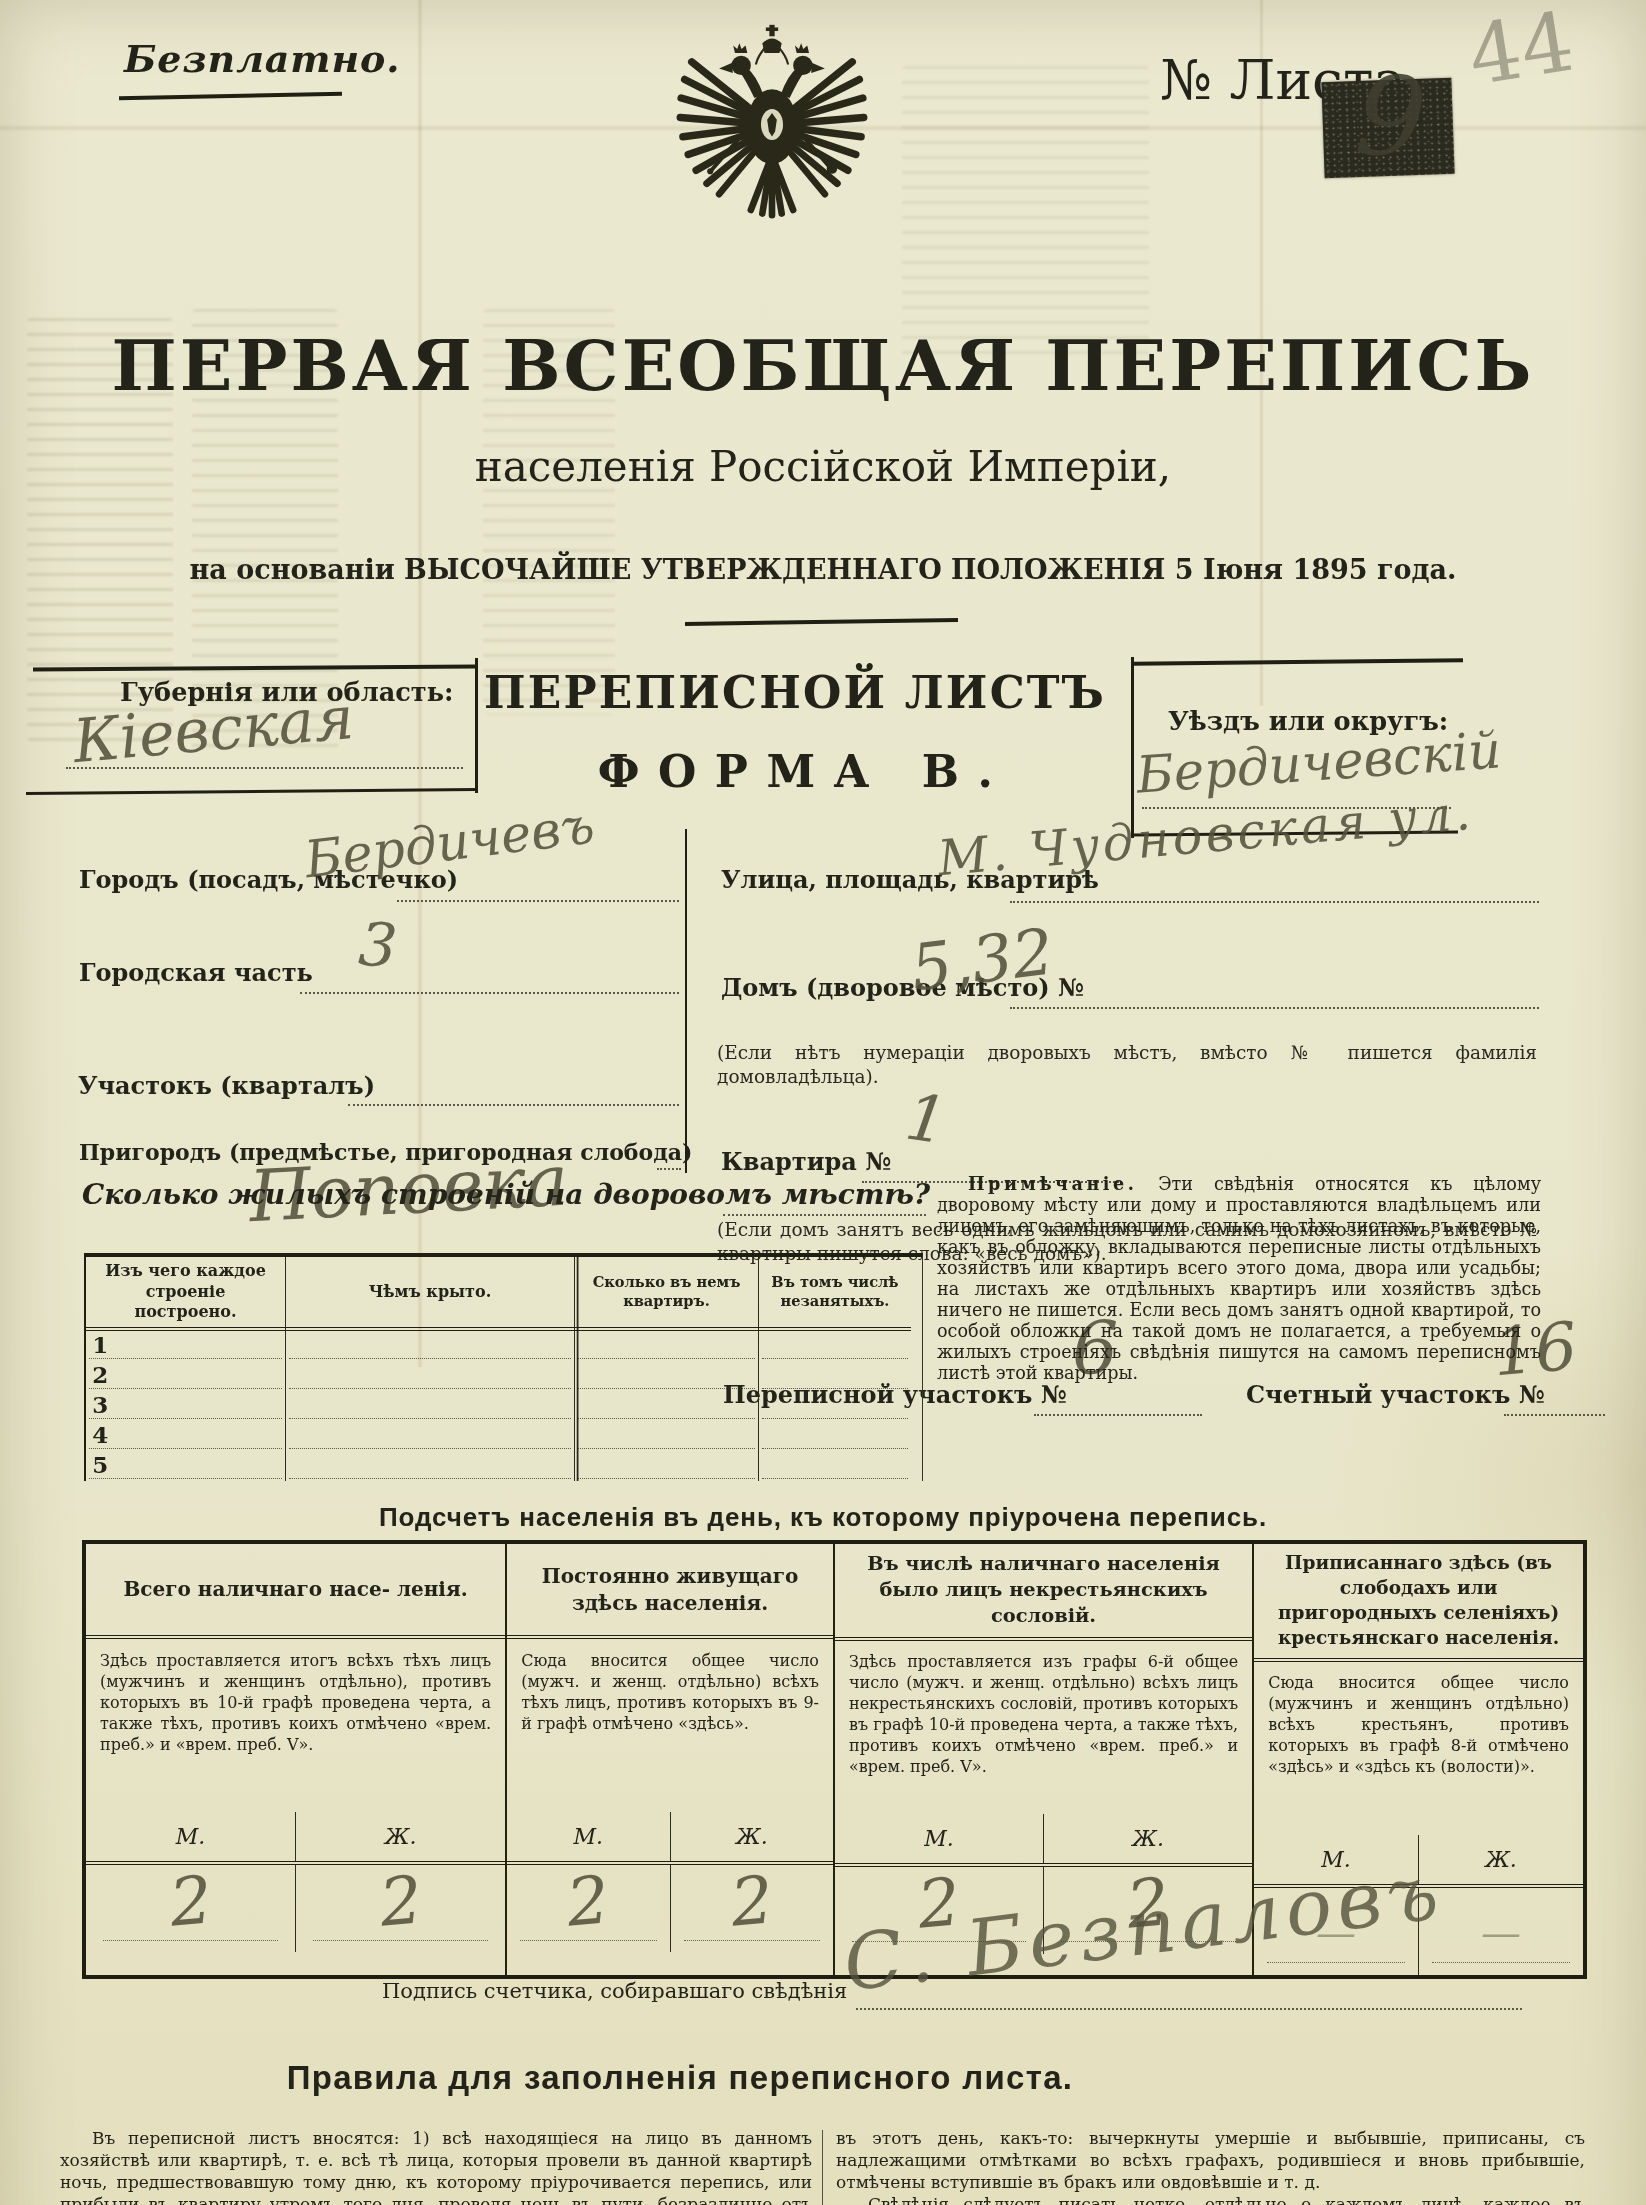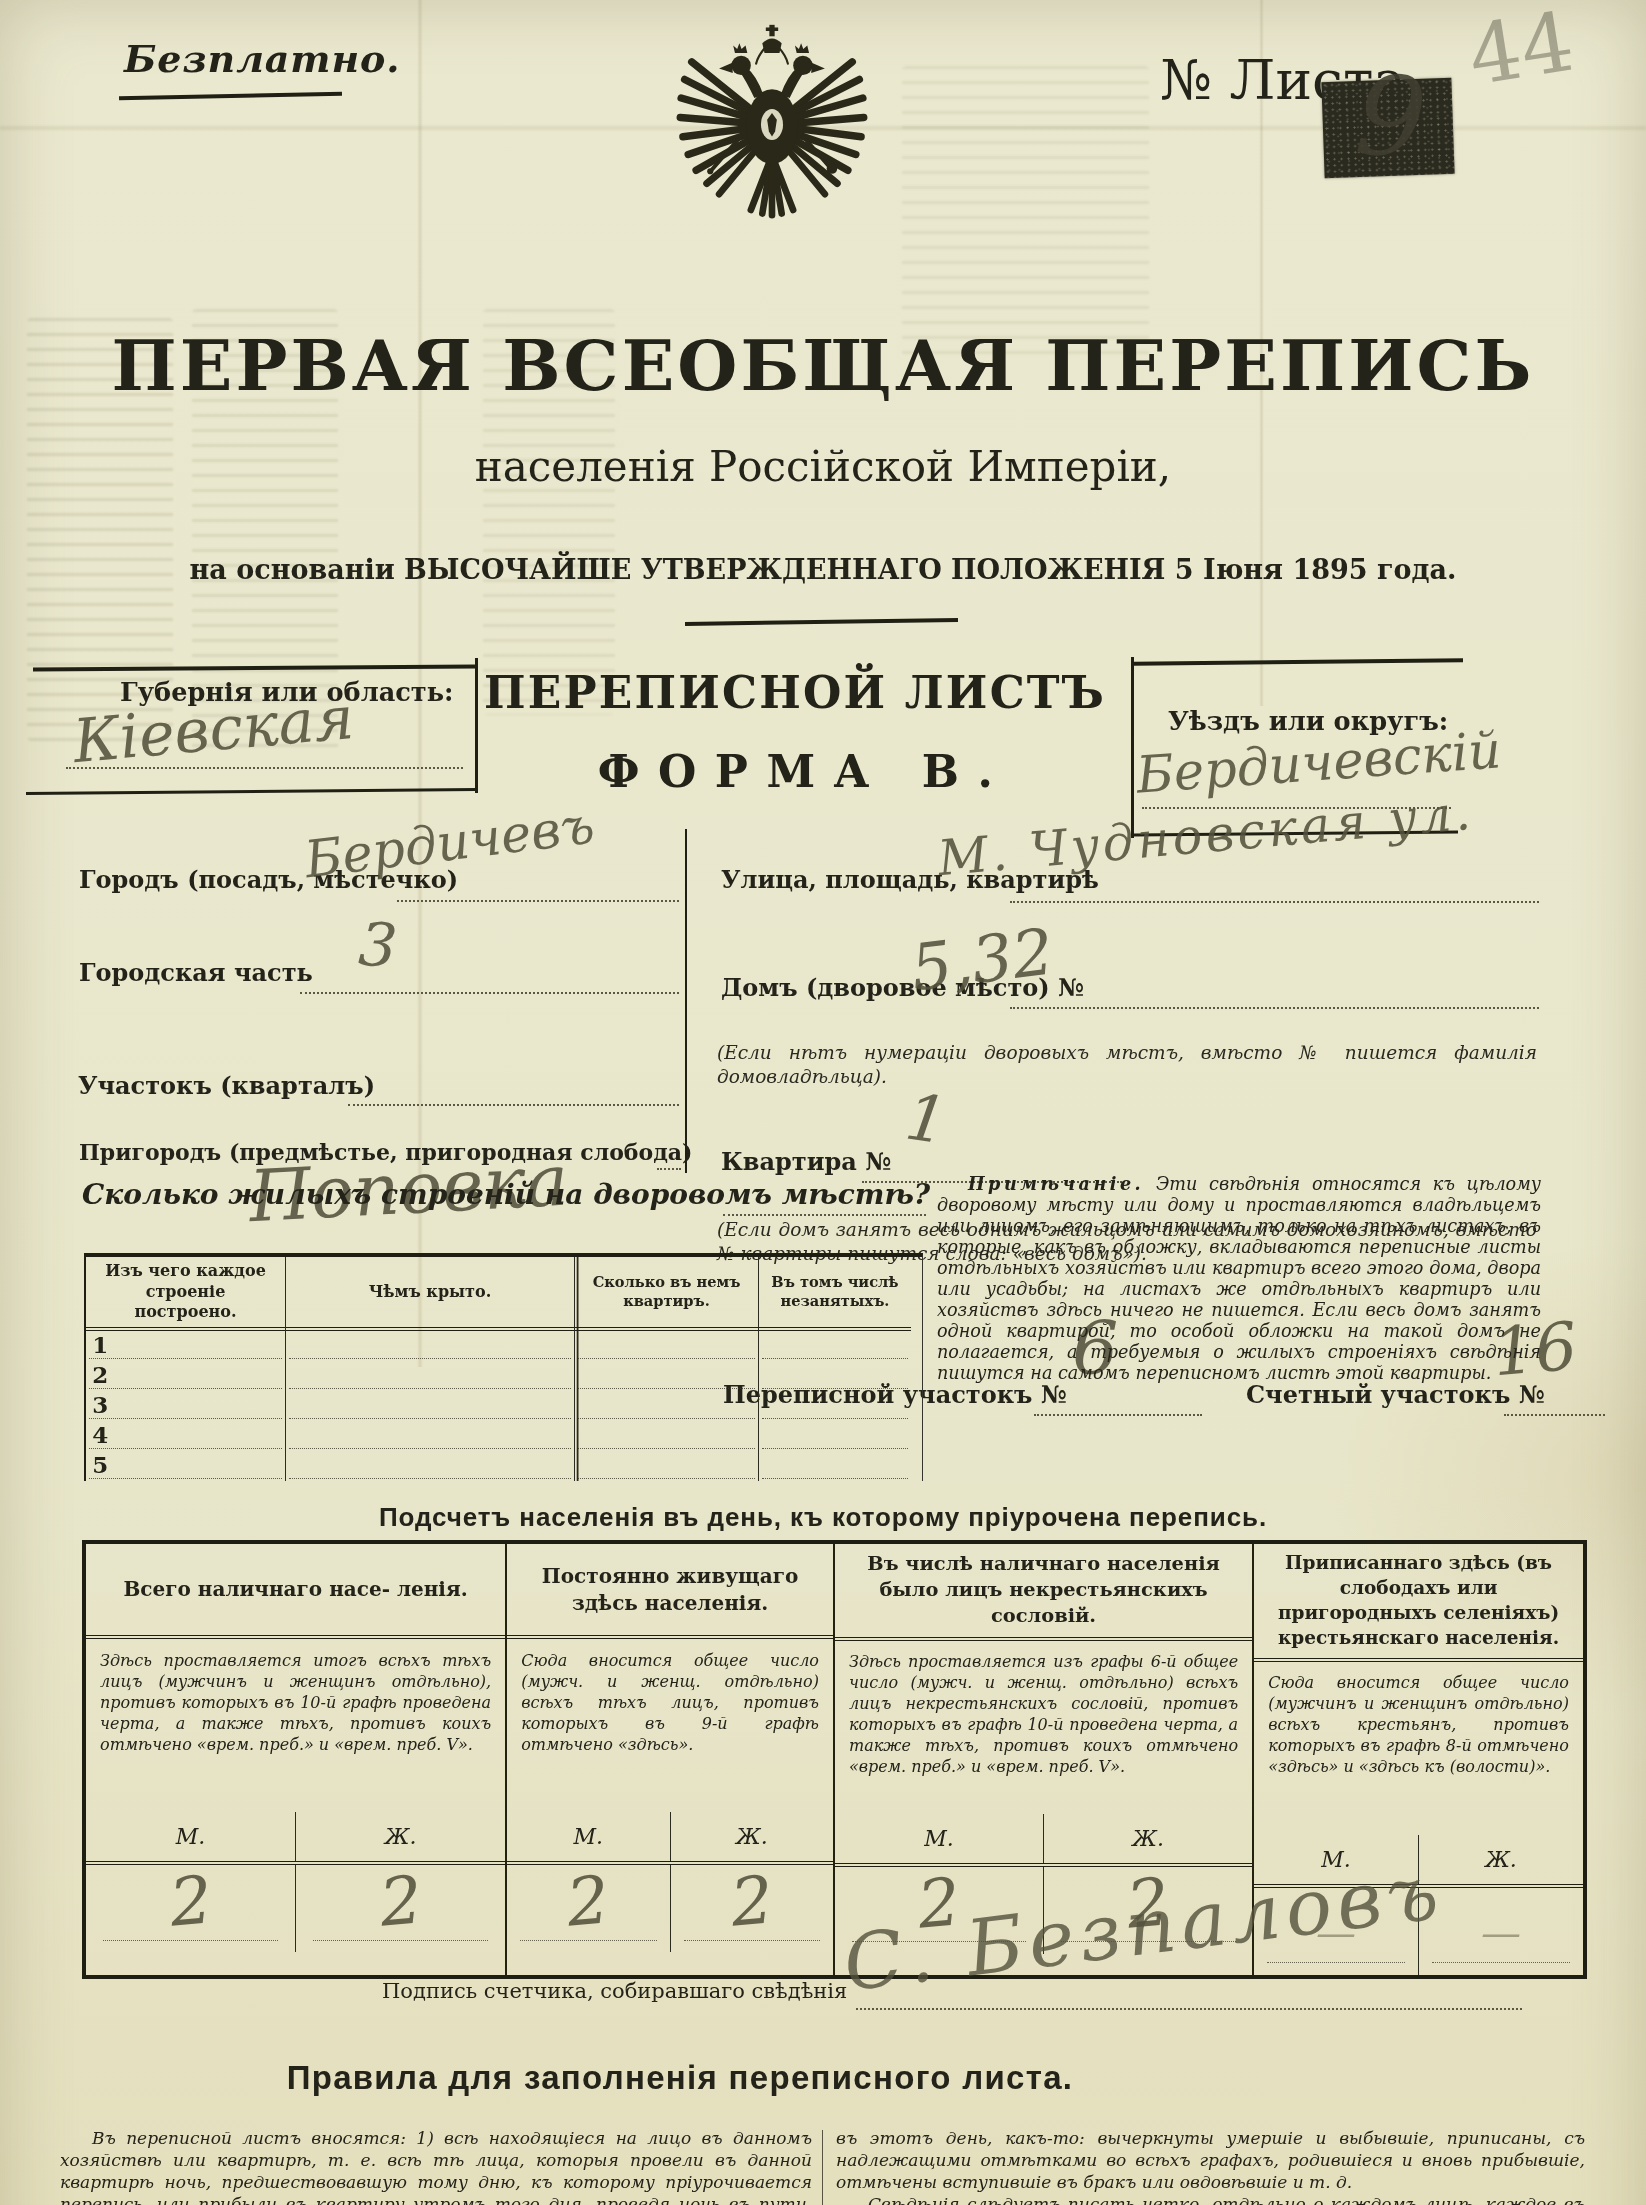--- a/index.html
+++ b/index.html
@@ -9,21 +9,21 @@
     background:
       radial-gradient(706px 529px at 96% 98%, rgba(190,160,100,0.38), rgba(190,160,100,0) 60%),
       radial-gradient(529px 397px at 100% 55%, rgba(185,160,105,0.20), rgba(185,160,105,0) 60%),
       linear-gradient(180deg, #eae8cf 0%, #e8e6ca 55%, #e4dfbd 82%, #ded4ac 100%);
     box-shadow: inset 0 0 71px rgba(110,100,60,0.28);
   }
   .abs { position:absolute; }
   .bold { font-weight:700; }
   .center { text-align:center; }
   .sans { font-family:"Liberation Sans", sans-serif; }
-  .just { text-align:justify;font-style:italic; }
+  .just { text-align:justify; }
   .hw {
     font-family:"DejaVu Serif", serif; font-style:italic;
     color:#54523c; opacity:.88; white-space:nowrap; line-height:1;
   }
   .dots { height:0; border-bottom:2.2px dotted rgba(58,56,38,0.82); }
   .line { background:#201f14; }
   .label { font-weight:700; white-space:nowrap; }
   .smallnote { font-size:18.5px; line-height:1.28; color:#2a2920; }
   .ghost {
     background:repeating-linear-gradient(180deg, rgba(96,92,58,0.18) 0 3.1px, rgba(96,92,58,0) 3.1px 15px);

